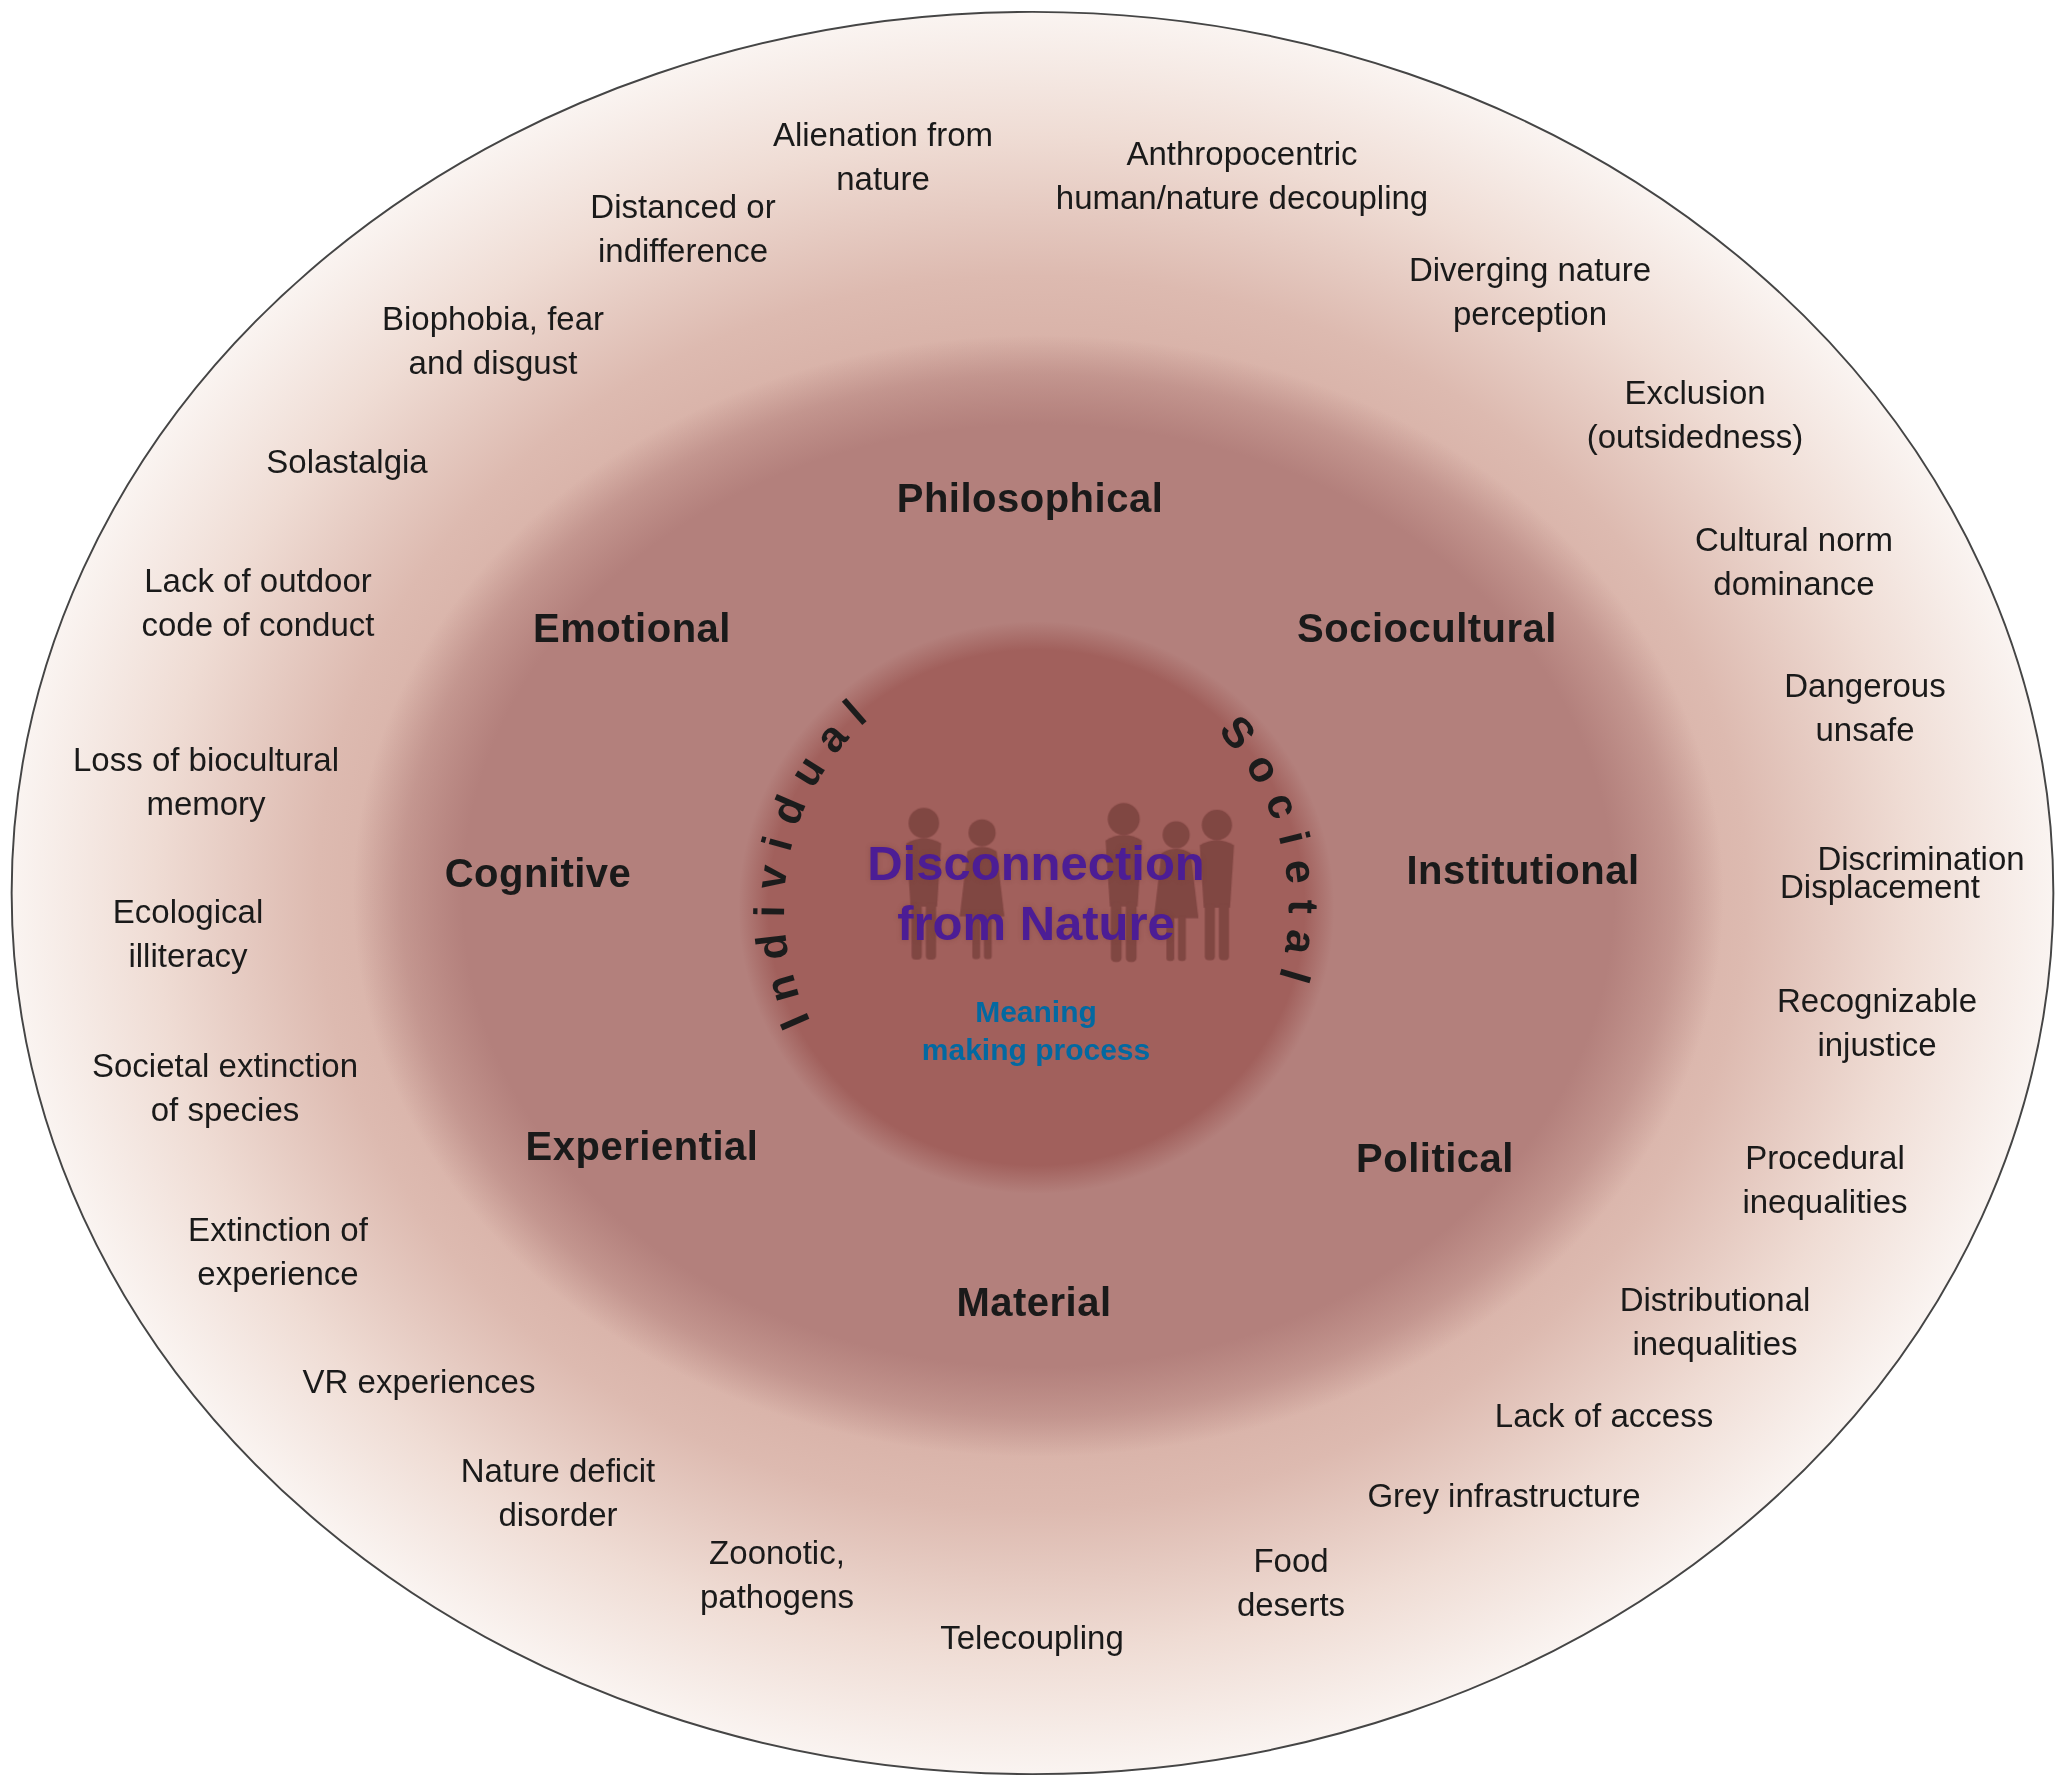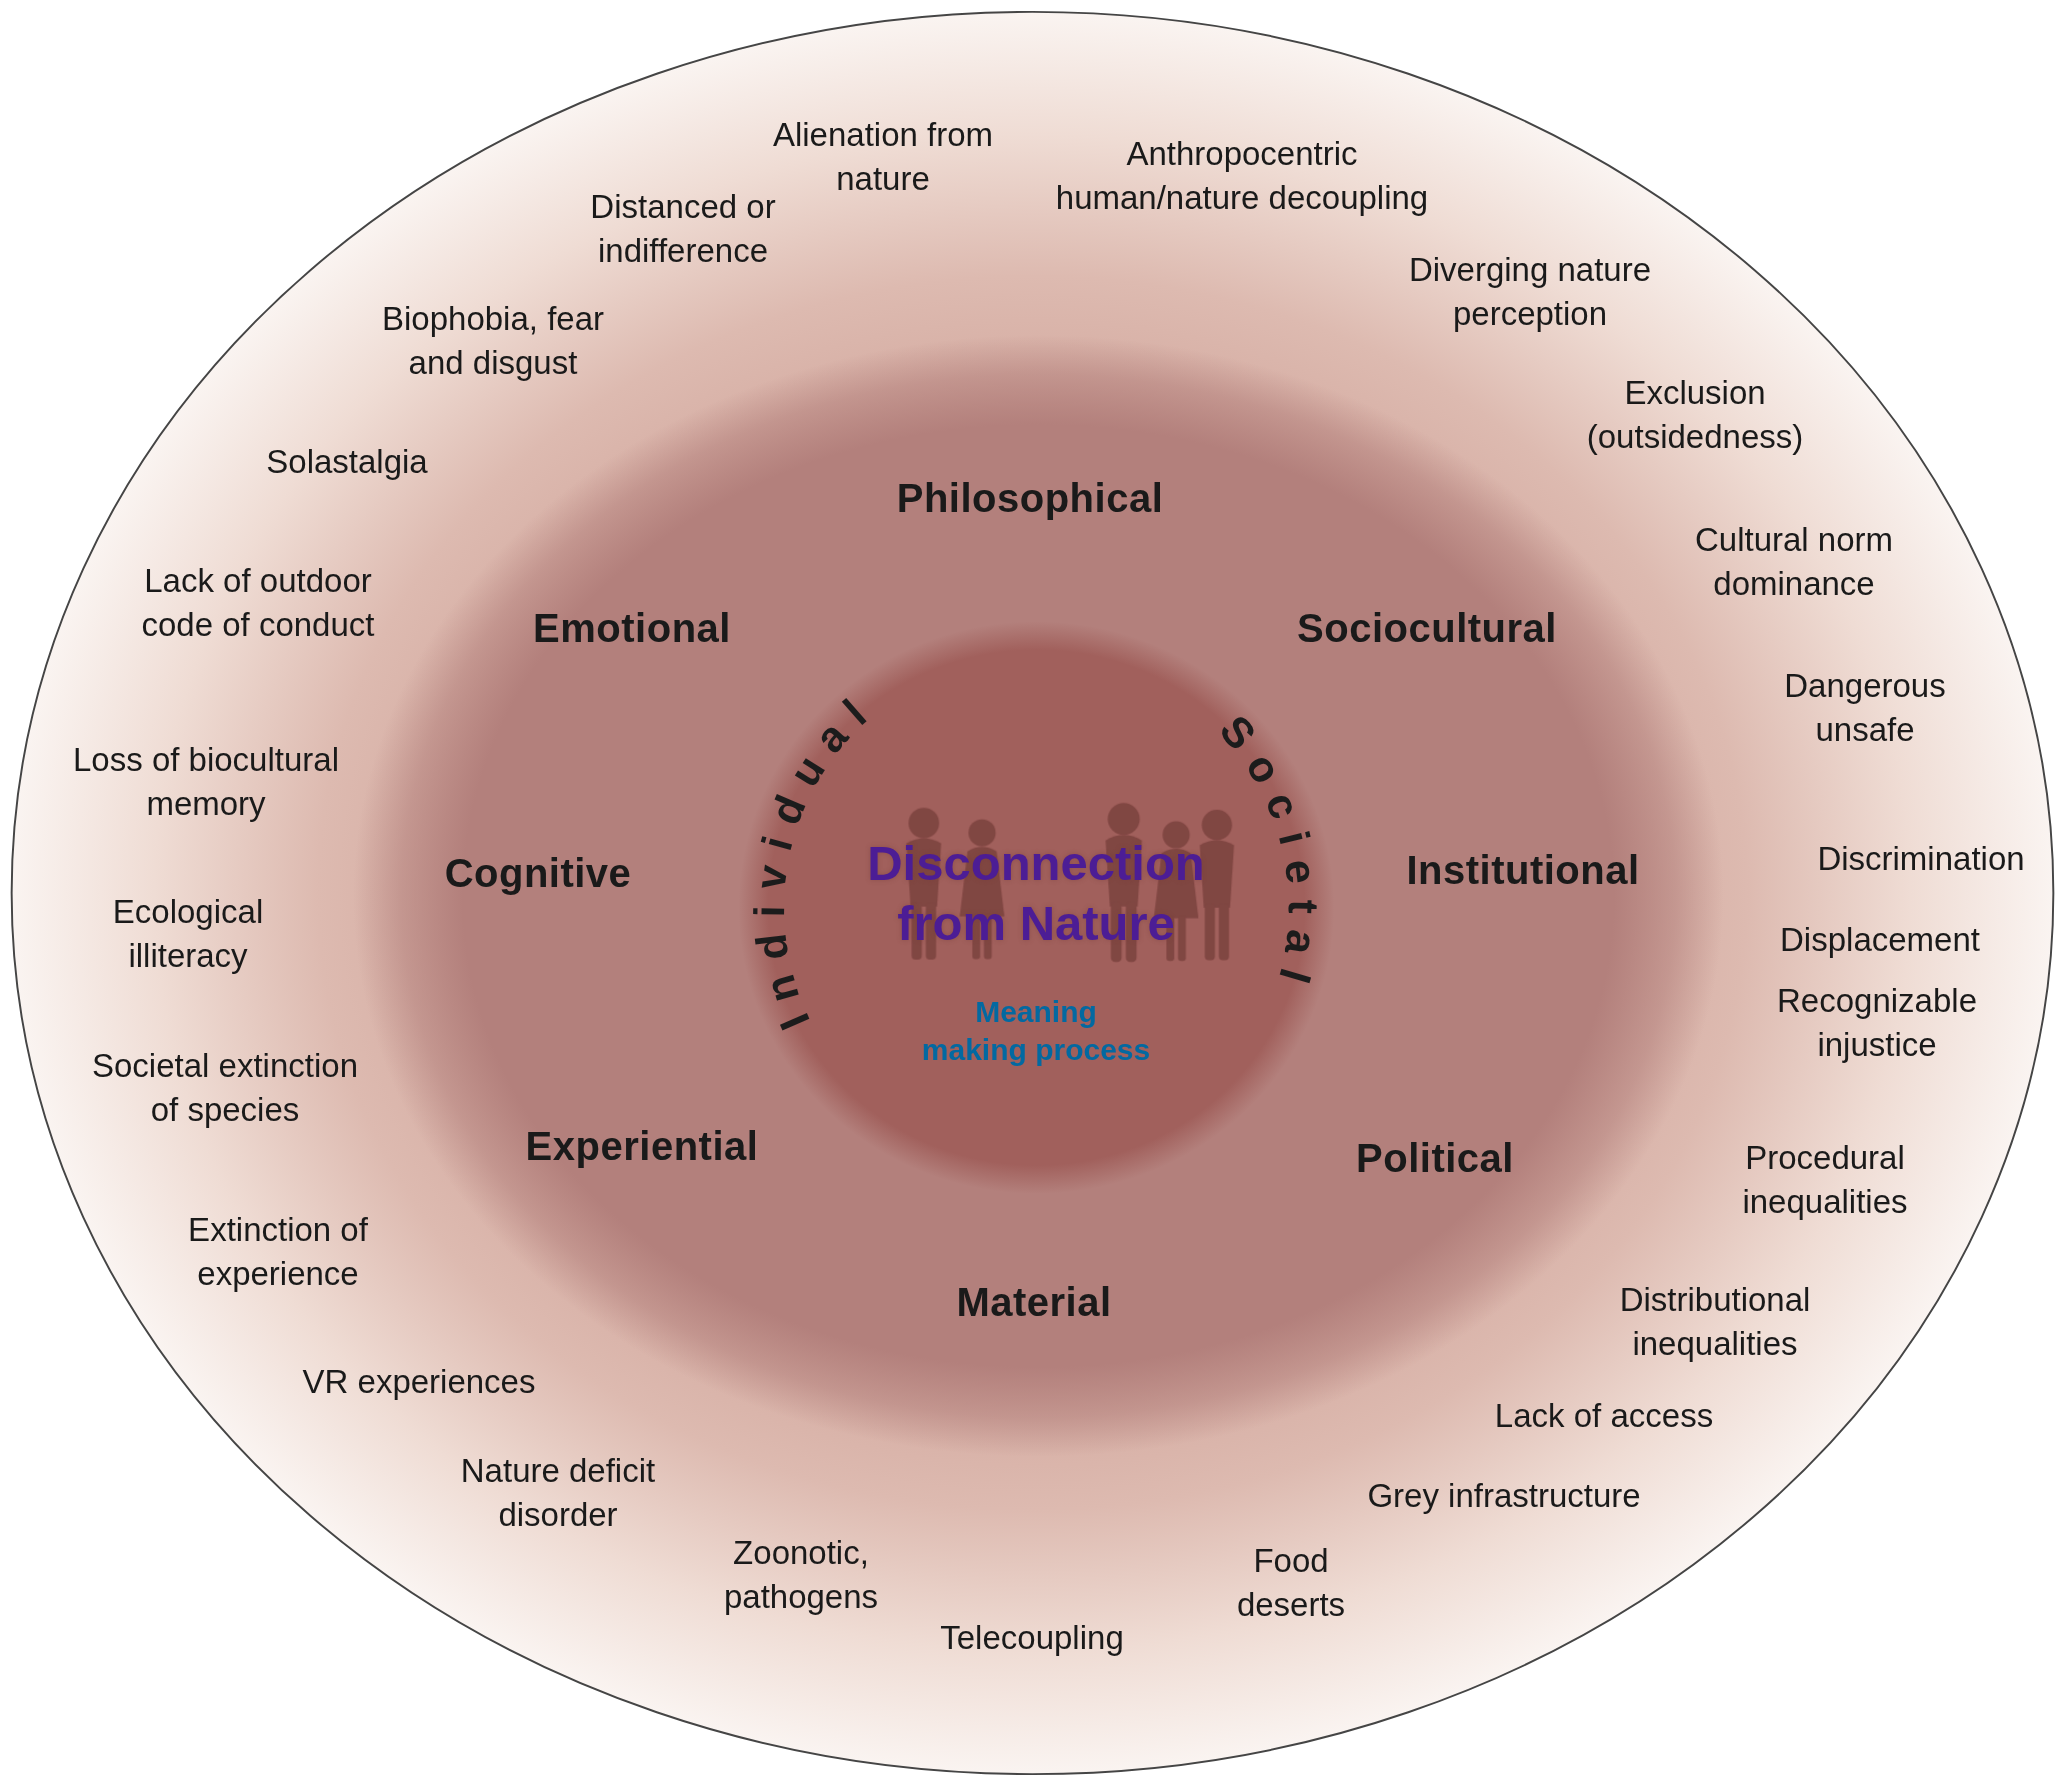--- a/index.html
+++ b/index.html
@@ -138,36 +138,36 @@
 dominance</div>
   <div class="label outer-label" style="left:258px;top:603px;">Lack of outdoor
 code of conduct</div>
   <div class="label outer-label" style="left:1865px;top:708px;">Dangerous
 unsafe</div>
   <div class="label outer-label" style="left:206px;top:782px;">Loss of biocultural
 memory</div>
   <div class="label outer-label" style="left:1885px;top:859px;margin-left:36px;">Discrimination</div>
   <div class="label outer-label" style="left:188px;top:934px;">Ecological
 illiteracy</div>
-  <div class="label outer-label" style="left:1880px;top:940px;">Displacement</div>
+  <div class="label outer-label" style="left:1880px;top:887px;">Displacement</div>
   <div class="label outer-label" style="left:225px;top:1088px;">Societal extinction
 of species</div>
   <div class="label outer-label" style="left:1877px;top:1023px;">Recognizable
 injustice</div>
   <div class="label outer-label" style="left:278px;top:1252px;">Extinction of
 experience</div>
   <div class="label outer-label" style="left:1825px;top:1180px;">Procedural
 inequalities</div>
   <div class="label outer-label" style="left:419px;top:1382px;">VR experiences</div>
   <div class="label outer-label" style="left:1715px;top:1322px;">Distributional
 inequalities</div>
   <div class="label outer-label" style="left:558px;top:1493px;">Nature deficit
 disorder</div>
   <div class="label outer-label" style="left:1604px;top:1416px;">Lack of access</div>
-  <div class="label outer-label" style="left:777px;top:1575px;margin-left:24px;">Zoonotic,
+  <div class="label outer-label" style="left:777px;top:1575px;">Zoonotic,
 pathogens</div>
   <div class="label outer-label" style="left:1504px;top:1496px;">Grey infrastructure</div>
   <div class="label outer-label" style="left:1032px;top:1638px;">Telecoupling</div>
   <div class="label outer-label" style="left:1291px;top:1583px;">Food
 deserts</div>
 
 </div>
 
 
 </body></html>

